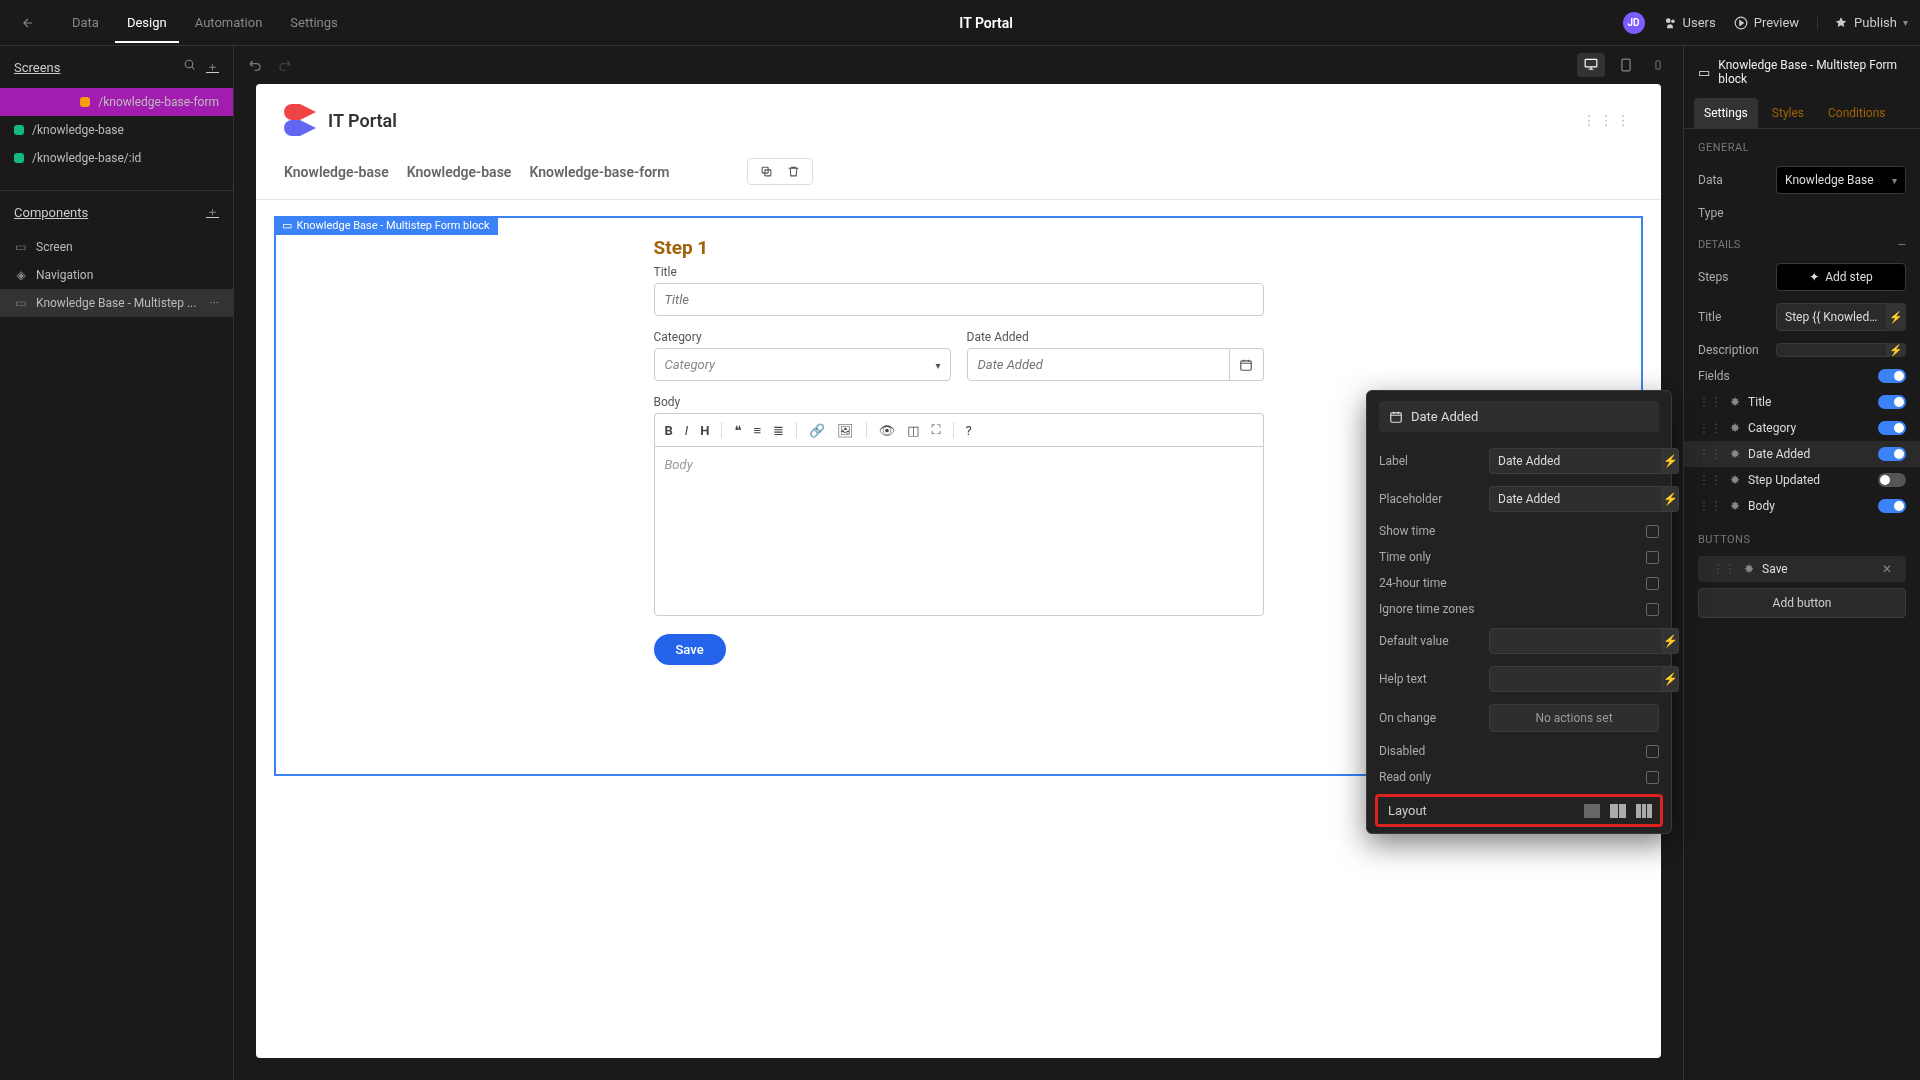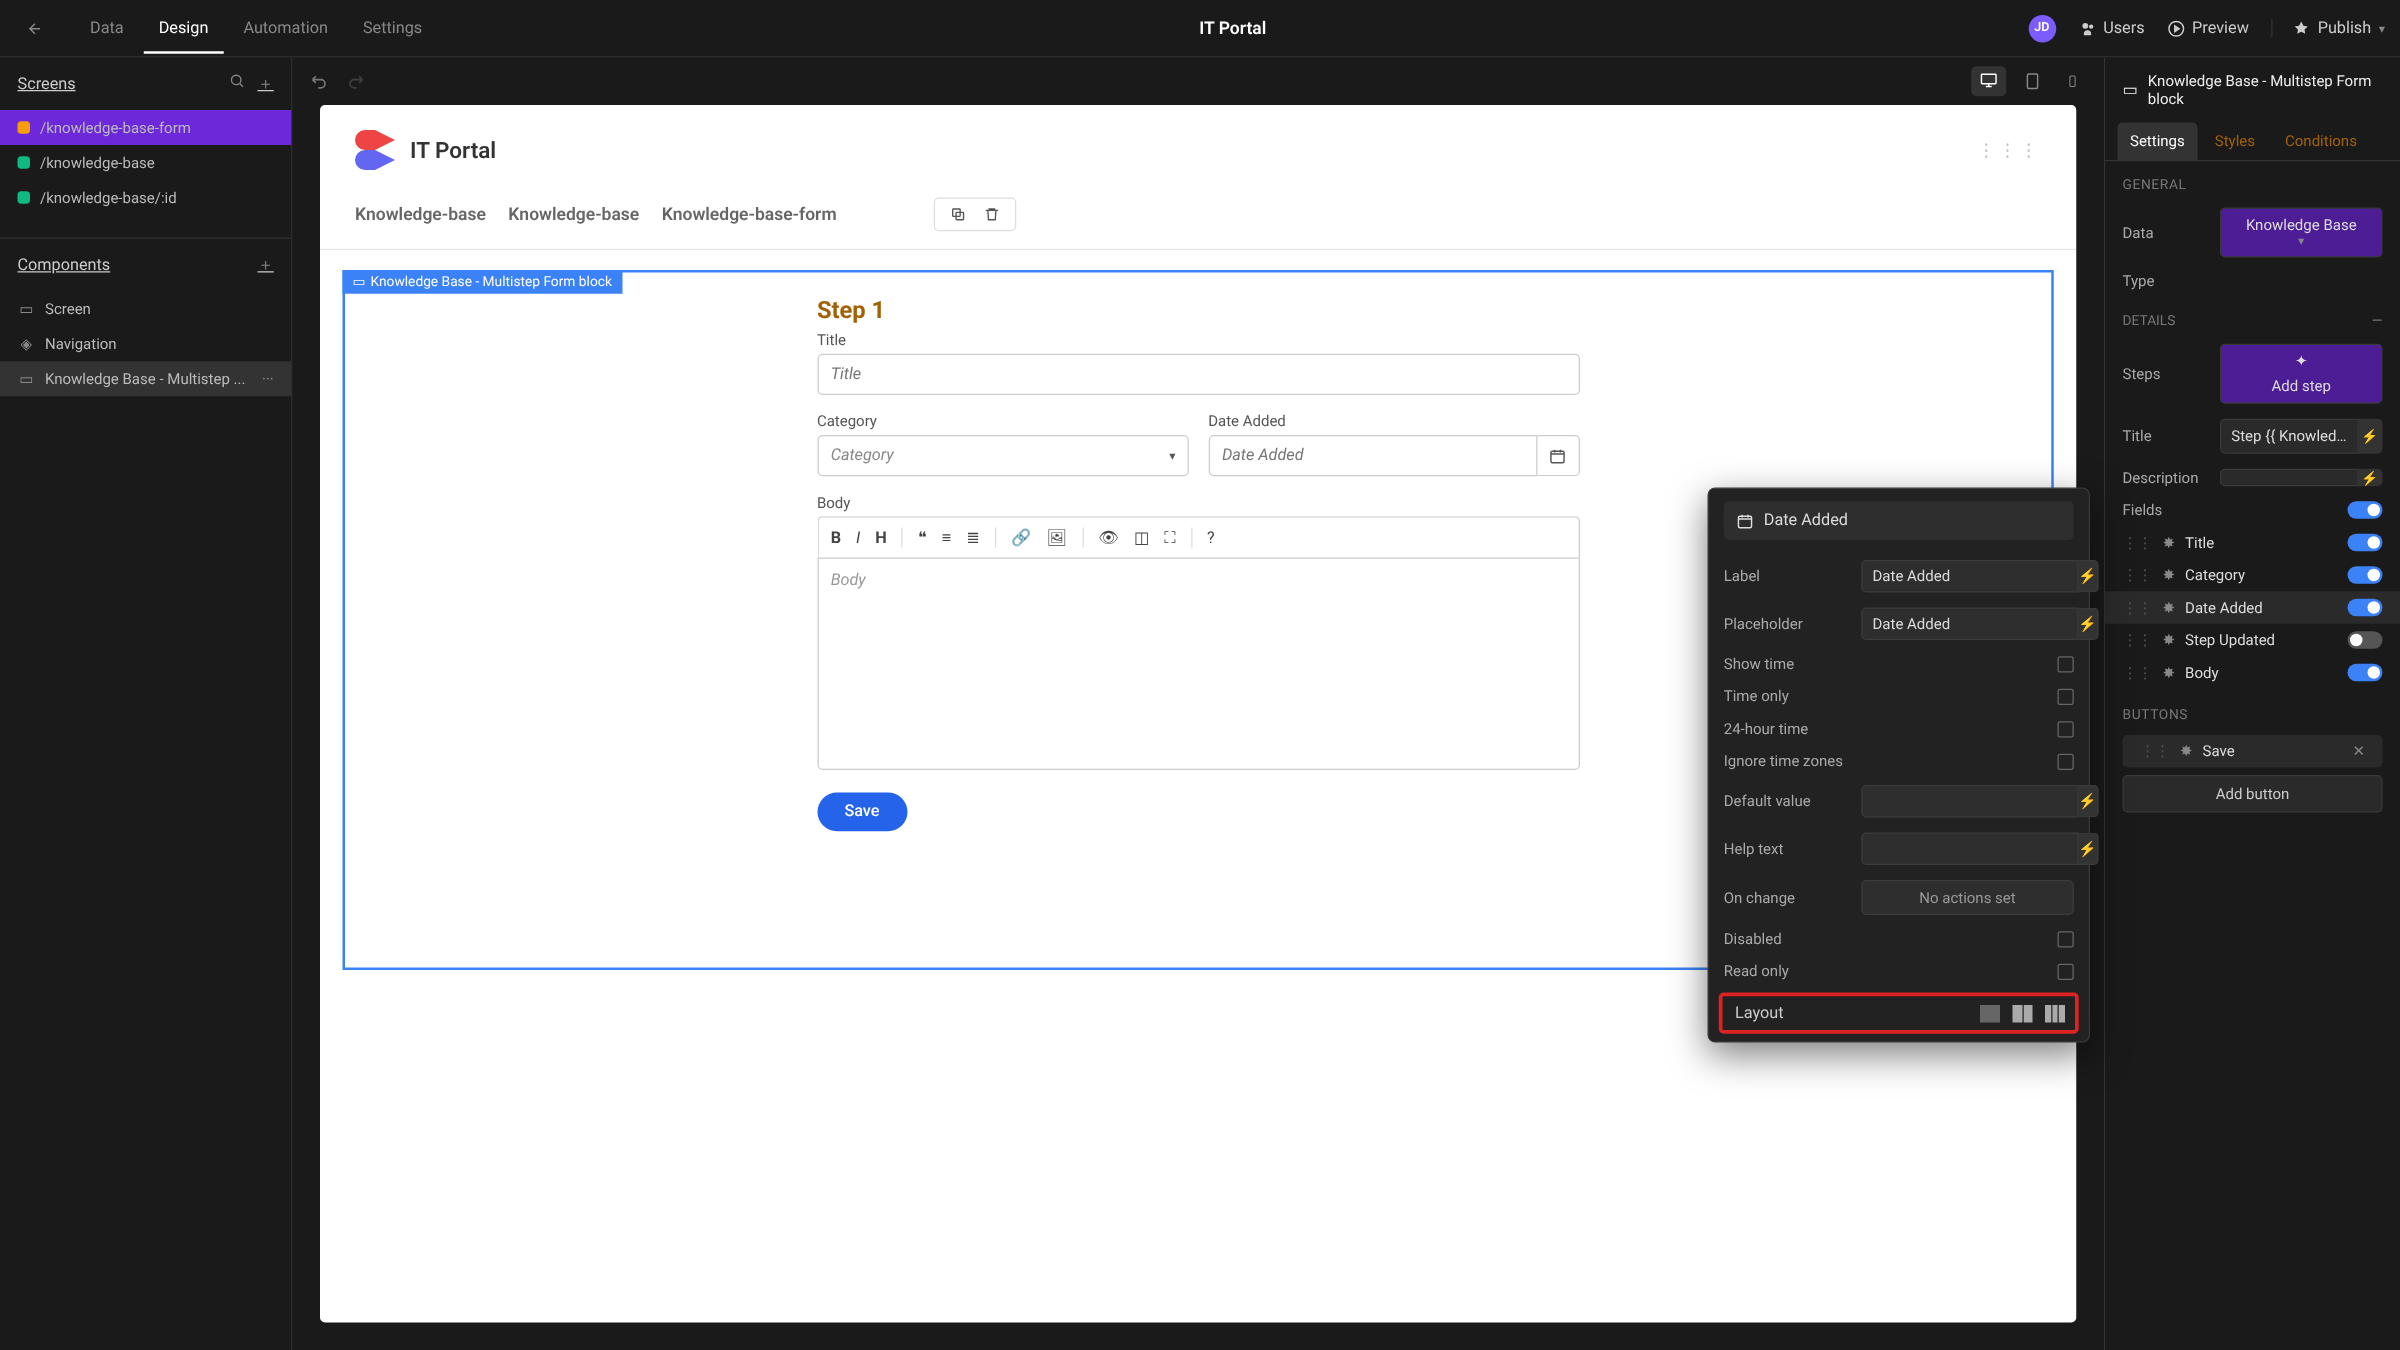--- a/index.html
+++ b/index.html
@@ -14,21 +14,21 @@
 .topbar-center { flex: 1; text-align: center; color: #fff; font-weight: 600; font-size: 14px; }
 .topbar-right { display: flex; align-items: center; gap: 18px; }
 .tr-item { display: flex; align-items: center; gap: 6px; color: #ccc; cursor: pointer; font-size: 13px; }
 .avatar { width: 22px; height: 22px; border-radius: 50%; background: #7c5cff; color: #fff; font-size: 10px; font-weight: 600; display: flex; align-items: center; justify-content: center; }
 .chev { font-size: 10px; color: #888; }
 .main { display: flex; height: calc(100% - 46px); }
 .left-panel { width: 234px; background: #1a1a1a; border-right: 1px solid #333; display: flex; flex-direction: column; }
 .panel-header { padding: 12px 14px; display: flex; align-items: center; justify-content: space-between; color: #ccc; font-size: 13px; text-decoration: underline; }
 .panel-header .icons { display: flex; gap: 10px; color: #888; }
 .screen-item { padding: 7px 14px; display: flex; align-items: center; gap: 8px; color: #bbb; cursor: pointer; font-size: 12px; }
-.screen-item.selected { background: #6d28d9; }
+.screen-item.selected { background: #a21caf; justify-content: flex-end; }
 .screen-dot { width: 10px; height: 10px; border-radius: 3px; }
 .components-section { border-top: 1px solid #333; margin-top: 18px; }
 .comp-item { padding: 7px 14px; display: flex; align-items: center; gap: 8px; color: #bbb; cursor: pointer; font-size: 12px; white-space: nowrap; overflow: hidden; text-overflow: ellipsis; }
 .comp-item.selected { background: #333; }
 .comp-item .comp-icon { width: 14px; display: inline-block; color: #888; text-align: center; }
 .center { flex: 1; background: #1a1a1a; display: flex; flex-direction: column; position: relative; }
 .center-toolbar { height: 38px; display: flex; align-items: center; justify-content: space-between; padding: 0 14px; }
 .undo-redo { display: flex; gap: 12px; color: #777; }
 .device-toggles { display: flex; gap: 8px; color: #888; }
 .device-toggles span { padding: 4px 6px; cursor: pointer; }
@@ -64,21 +64,21 @@
 .rte-body { border: 1px solid #ccc; border-radius: 0 0 4px 4px; min-height: 170px; padding: 10px; color: #999; font-style: italic; font-size: 13px; }
 .save-btn { margin-top: 18px; background: #2563eb; color: #fff; border: none; border-radius: 18px; padding: 8px 22px; font-size: 13px; font-weight: 500; cursor: pointer; }
 .right-panel { width: 237px; background: #1a1a1a; border-left: 1px solid #333; overflow-y: auto; }
 .rp-header { display: flex; align-items: center; gap: 8px; padding: 12px 14px; font-size: 13px; color: #eee; }
 .rp-tabs { display: flex; gap: 4px; padding: 0 10px; border-bottom: 1px solid #333; }
 .rp-tab { padding: 8px 10px; color: #a16207; font-size: 12px; cursor: pointer; }
 .rp-tab.active { background: #333; color: #fff; border-radius: 4px 4px 0 0; }
 .rp-section-title { color: #777; font-size: 11px; letter-spacing: 0.5px; padding: 12px 14px 6px; text-transform: uppercase; }
 .rp-row { display: flex; align-items: center; justify-content: space-between; padding: 6px 14px; gap: 8px; }
 .rp-row label { color: #aaa; font-size: 12px; }
-.rp-select { background: #4c1d95; border: 1px solid #3a3a3a; color: #ddd; border-radius: 4px; padding: 6px 8px; font-size: 12px; width: 130px; display: flex; justify-content: space-between; align-items: center; flex-direction: column; }
+.rp-select { background: #000000; border: 1px solid #3a3a3a; color: #ddd; border-radius: 4px; padding: 6px 8px; font-size: 12px; width: 130px; display: flex; justify-content: space-between; align-items: center; }
 .rp-input { background: #2a2a2a; border: 1px solid #3a3a3a; color: #ddd; border-radius: 4px; padding: 6px 8px; font-size: 12px; width: 110px; white-space: nowrap; overflow: hidden; text-overflow: ellipsis; }
 .radio { width: 14px; height: 14px; border: 2px solid #555; border-radius: 50%; display: inline-block; position: relative; }
 .radio.checked { border-color: #3b82f6; }
 .radio.checked::after { content: ""; position: absolute; inset: 2px; background: #3b82f6; border-radius: 50%; }
 .radio-row { display: flex; align-items: center; gap: 8px; padding: 4px 14px; color: #ccc; font-size: 12px; }
 .rp-field-item { display: flex; align-items: center; gap: 8px; padding: 6px 14px; font-size: 12px; color: #ddd; }
 .rp-field-item.sel { background: #2a2a2a; }
 .drag-dots { color: #555; cursor: grab; }
 .gear { color: #888; cursor: pointer; }
 .toggle { width: 28px; height: 14px; background: #3b82f6; border-radius: 7px; position: relative; margin-left: auto; }

